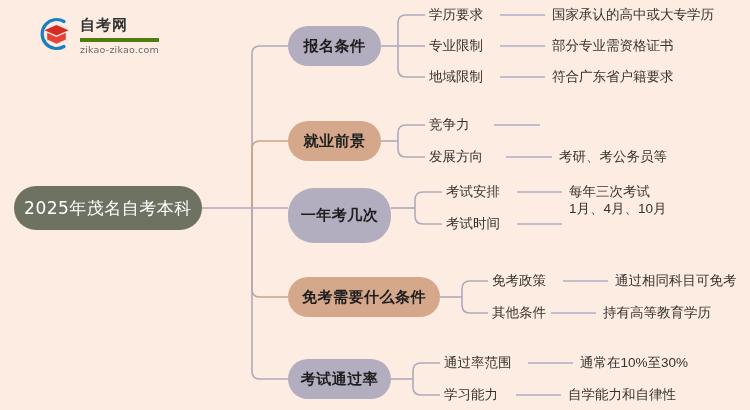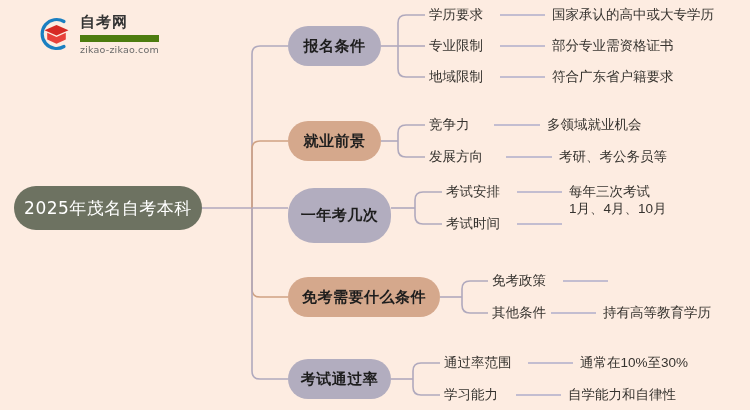--- a/index.html
+++ b/index.html
@@ -11,21 +11,21 @@
   }
   #stage{position:relative;width:750px;height:410px;}
 
   
   .logo{position:absolute;left:33px;top:14px;display:flex;align-items:flex-end;gap:7px;}
   .logo-mark{position:relative;width:40px;height:40px;flex:none;}
   .logo-text{display:flex;flex-direction:column;line-height:1;}
   .logo-cn{font-size:15px;font-weight:700;color:#333;letter-spacing:1px;
            font-family:"DejaVu Sans","Liberation Sans",sans-serif;}
   .logo-url{font-size:9.5px;color:#6a6a6a;letter-spacing:.2px;margin-top:5px;
-            padding-top:3px;border-top:7px solid #4d7c0f;
+            padding-top:3px;border-top:4px solid #4d7c0f;
             font-family:"DejaVu Sans","Liberation Sans",sans-serif;}
 
   
   #wires{position:absolute;left:0;top:0;width:750px;height:410px;}
 
   
   .node{position:absolute;display:flex;align-items:center;justify-content:center;
         border-radius:26px;box-sizing:border-box;text-align:center;}
   .node span{display:block;}
 
@@ -147,32 +147,32 @@
   <div class="key" style="left:429px;top:15px;">学历要求</div>
   <div class="val" style="left:552px;top:15px;">国家承认的高中或大专学历</div>
 
   <div class="key" style="left:429px;top:46px;">专业限制</div>
   <div class="val" style="left:552px;top:46px;">部分专业需资格证书</div>
 
   <div class="key" style="left:429px;top:77px;">地域限制</div>
   <div class="val" style="left:552px;top:77px;">符合广东省户籍要求</div>
 
   <div class="key" style="left:429px;top:125px;">竞争力</div>
-  <div class="val" style="left:547px;top:125px;">多领域就业机会</div>
 
   <div class="key" style="left:429px;top:157px;">发展方向</div>
   <div class="val" style="left:559px;top:157px;">考研、考公务员等</div>
 
   <div class="key" style="left:446px;top:192px;">考试安排</div>
   <div class="val" style="left:569px;top:192px;text-align:right;">每年三次考试</div>
 
   <div class="key" style="left:446px;top:224px;">考试时间</div>
   <div class="val" style="left:569px;top:209px;text-align:right;">1月、4月、10月</div>
 
   <div class="key" style="left:492px;top:281px;">免考政策</div>
+  <div class="val" style="left:615px;top:281px;">通过相同科目可免考</div>
 
   <div class="key" style="left:492px;top:313px;">其他条件</div>
   <div class="val" style="left:603px;top:313px;">持有高等教育学历</div>
 
   <div class="key" style="left:444px;top:363px;">通过率范围</div>
   <div class="val" style="left:580px;top:363px;">通常在10%至30%</div>
 
   <div class="key" style="left:444px;top:395px;">学习能力</div>
   <div class="val" style="left:568px;top:395px;">自学能力和自律性</div>
 

